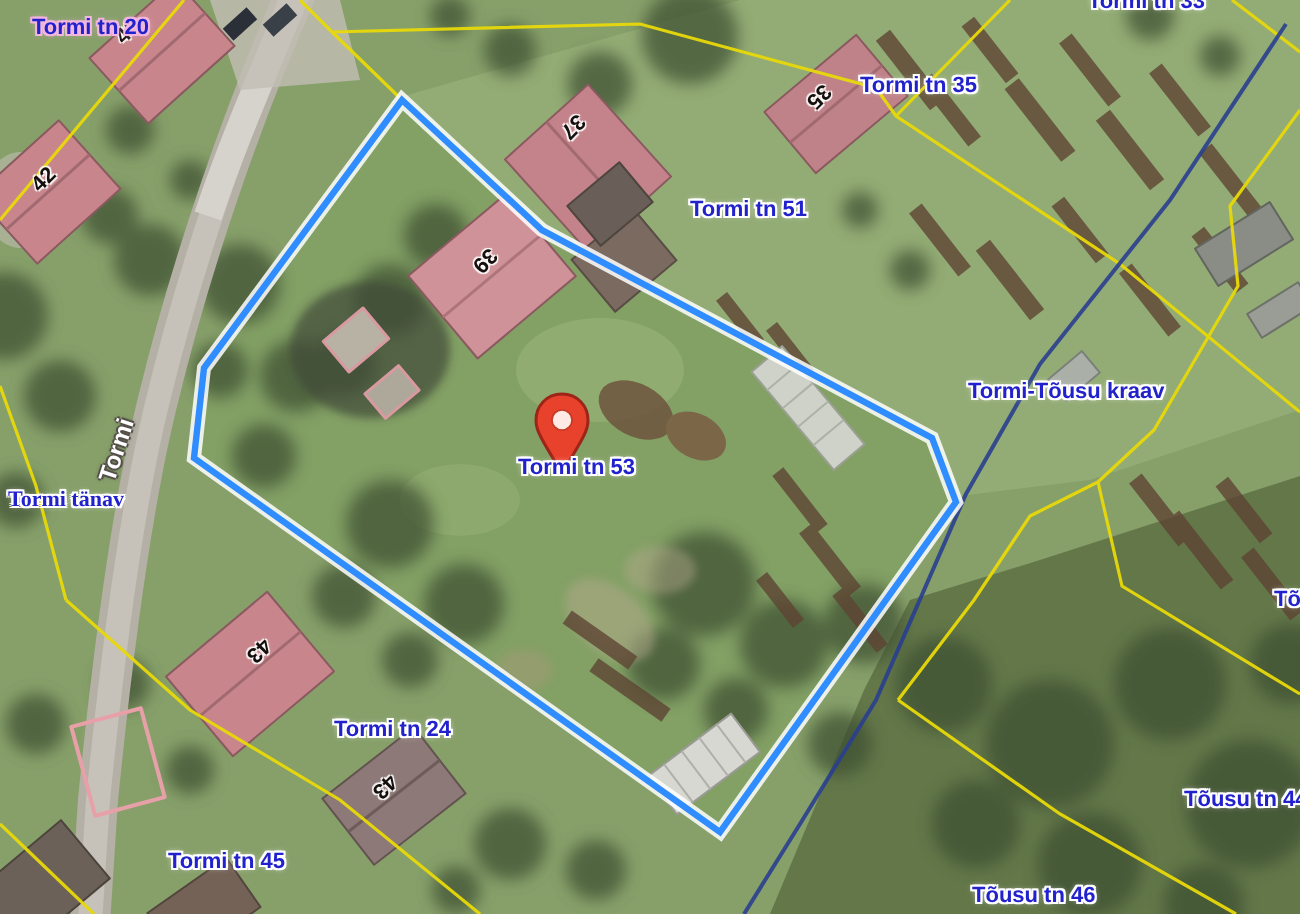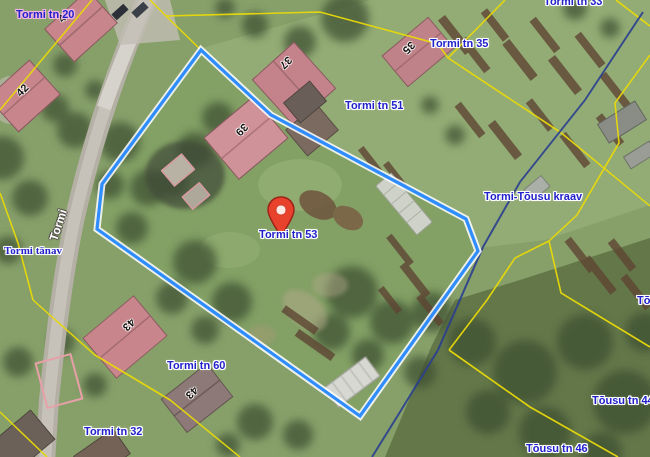--- a/index.html
+++ b/index.html
@@ -304,24 +304,24 @@
     <circle cx="14" cy="14" r="5" fill="#ffe9e4" stroke="#c53a26" stroke-width="0.8"></circle>
   </svg>
 
   <span class="map-label halo-pink" style="left:16px;top:8px;">Tormi tn 20</span>
   <span class="map-label" style="left:544px;top:-5px;">Tormi tn 33</span>
   <span class="map-label" style="left:430px;top:37px;text-align:center;">Tormi tn 35</span>
   <span class="map-label" style="left:345px;top:99px;">Tormi tn 51</span>
   <span class="map-label" style="left:259px;top:228px;">Tormi tn 53</span>
   <span class="map-label" style="left:484px;top:190px;">Tormi-Tõusu kraav</span>
   <span class="map-label" style="left:4px;top:244px;font-family:Liberation Serif, serif;">Tormi tänav</span>
-  <span class="map-label" style="left:167px;top:359px;">Tormi tn 60</span>
-  <span class="map-label" style="left:84px;top:425px;">Tormi tn 32</span>
+  <span class="map-label" style="left:167px;top:359px;">Tormi tn 24</span>
+  <span class="map-label" style="left:84px;top:425px;">Tormi tn 45</span>
   <span class="map-label" style="left:592px;top:394px;">Tõusu tn 44</span>
-  <span class="map-label" style="left:486px;top:442px;margin-left:40px;">Tõusu tn 46</span>
+  <span class="map-label" style="left:486px;top:442px;">Tõusu tn 46</span>
   <span class="map-label" style="left:637px;top:294px;">Tõusu</span>
 
   <span class="road-label" style="left:42px;top:218px;">Tormi</span>
 
   <span class="house-num" style="left:58px;top:10px;transform:rotate(-45deg);">40</span>
   <span class="house-num" style="left:16px;top:84px;transform:rotate(-45deg);">42</span>
   <span class="house-num" style="left:280px;top:57px;transform:rotate(135deg);">37</span>
   <span class="house-num" style="left:403px;top:42px;transform:rotate(135deg);">35</span>
   <span class="house-num" style="left:236px;top:124px;transform:rotate(135deg);">39</span>
   <span class="house-num" style="left:123px;top:319px;transform:rotate(135deg);">43</span>

